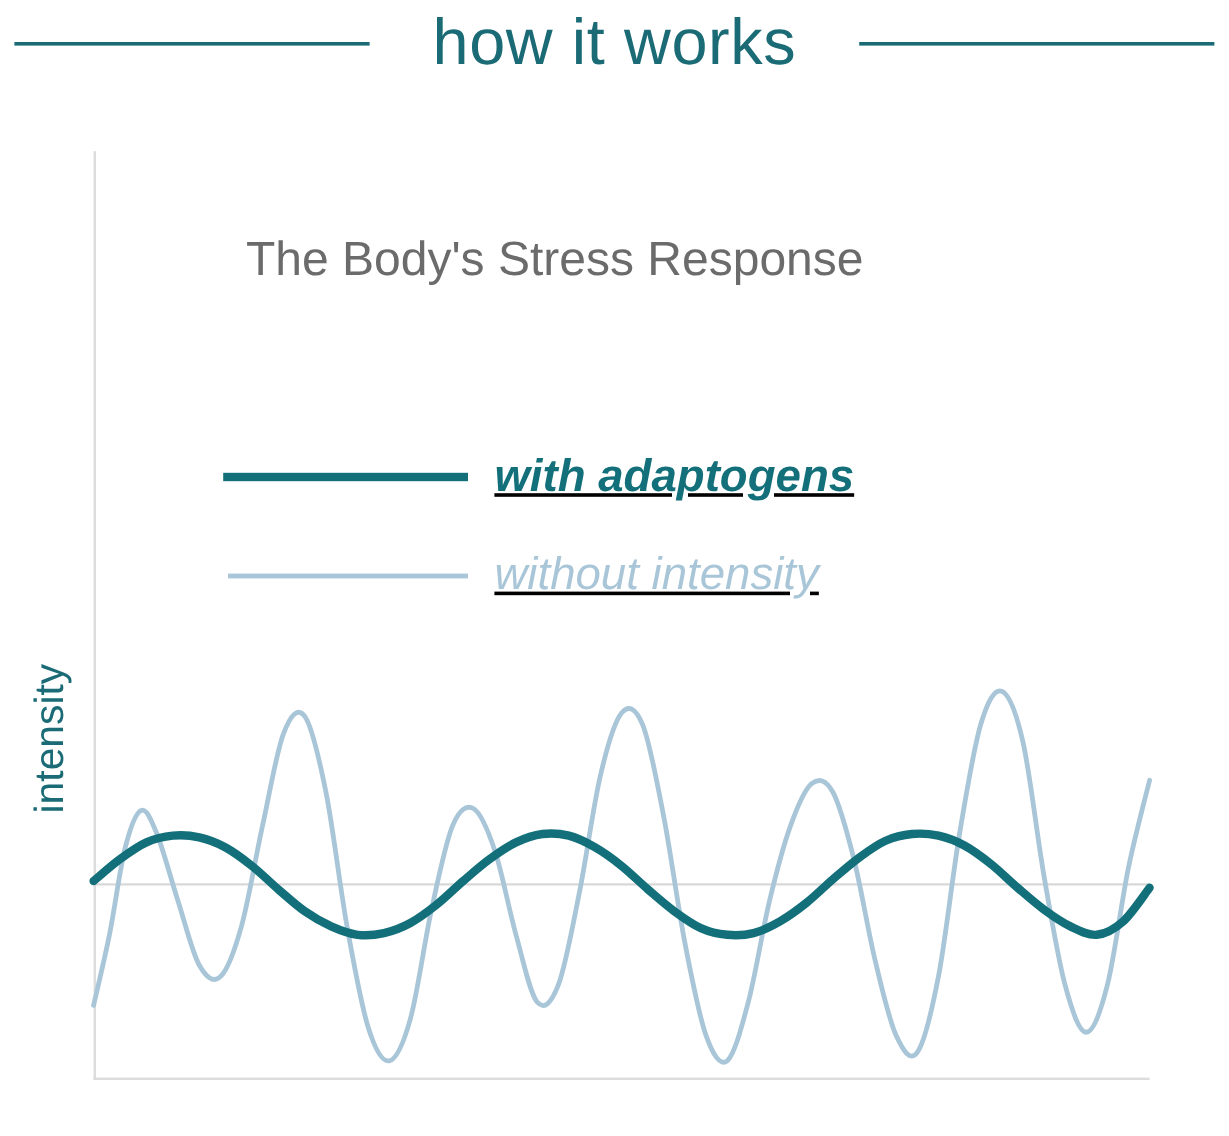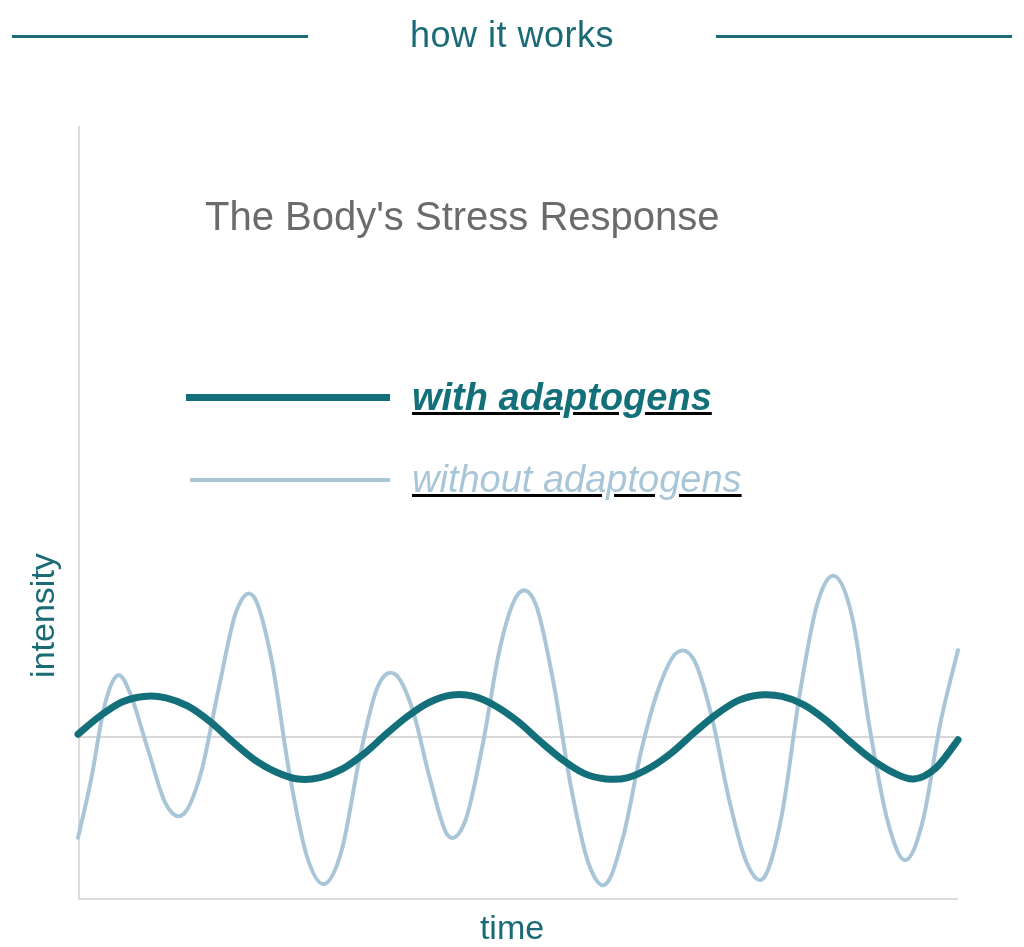--- a/index.html
+++ b/index.html
@@ -30,21 +30,21 @@
     background: #1a6b75;
   }
   #header .rule.left  { left: 12px;  width: 296px; }
   #header .rule.right { left: 716px; width: 296px; }
   #header .header-title {
     position: absolute;
     left: 0;
     top: 0;
     width: 1024px;
     text-align: center;
-    font-size: 36px;
+    font-size: 54px;
     font-weight: 300;
     letter-spacing: 0.5px;
     color: #1a6b75;
     line-height: 70px;
     white-space: nowrap;
   }
 
   
   #chart {
     position: absolute;
@@ -168,25 +168,24 @@
 
   <div id="chart-title">The Body's Stress Response</div>
 
   <div id="legend">
     <div class="legend-row with">
       <span class="legend-swatch with"></span>
       <span class="legend-label with">with adaptogens</span>
     </div>
     <div class="legend-row without">
       <span class="legend-swatch without"></span>
-      <span class="legend-label without">without adaptogens</span>
+      <span class="legend-label without">without intensity</span>
     </div>
   </div>
 
   <svg id="waves" viewBox="0 0 1024 871" preserveAspectRatio="none">
     <line id="baseline" x1="78" y1="661" x2="958" y2="661" stroke="#d8d8d8" stroke-width="2"></line>
     <path id="path-without" fill="none" stroke="#a9c6d8" stroke-width="4" stroke-linecap="round" stroke-linejoin="round" d="M 78.00 761.80 C 80.20 752.00, 86.80 724.93, 91.20 703.00 C 95.60 681.07, 100.00 647.47, 104.40 630.20 C 108.80 612.93, 113.20 601.27, 117.60 599.40 C 122.00 597.53, 125.67 606.40, 130.80 619.00 C 135.93 631.60, 142.53 656.80, 148.40 675.00 C 154.27 693.20, 160.13 717.70, 166.00 728.20 C 171.87 738.70, 177.73 743.37, 183.60 738.00 C 189.47 732.63, 195.33 717.00, 201.20 696.00 C 207.07 675.00, 212.93 638.83, 218.80 612.00 C 224.67 585.17, 230.53 550.17, 236.40 535.00 C 242.27 519.83, 248.13 512.83, 254.00 521.00 C 259.87 529.17, 265.73 554.83, 271.60 584.00 C 277.47 613.17, 283.33 663.33, 289.20 696.00 C 295.07 728.67, 300.93 761.33, 306.80 780.00 C 312.67 798.67, 318.53 809.17, 324.40 808.00 C 330.27 806.83, 336.13 794.00, 342.00 773.00 C 347.87 752.00, 353.73 708.83, 359.60 682.00 C 365.47 655.17, 371.33 626.00, 377.20 612.00 C 383.07 598.00, 388.93 594.50, 394.80 598.00 C 400.67 601.50, 406.53 615.50, 412.40 633.00 C 418.27 650.50, 424.13 682.00, 430.00 703.00 C 435.87 724.00, 441.73 752.00, 447.60 759.00 C 453.47 766.00, 459.33 760.17, 465.20 745.00 C 471.07 729.83, 476.93 697.17, 482.80 668.00 C 488.67 638.83, 494.53 594.97, 500.40 570.00 C 506.27 545.03, 512.13 525.20, 518.00 518.20 C 523.87 511.20, 529.73 513.53, 535.60 528.00 C 541.47 542.47, 547.33 574.67, 553.20 605.00 C 559.07 635.33, 564.93 679.67, 570.80 710.00 C 576.67 740.33, 582.53 770.67, 588.40 787.00 C 594.27 803.33, 600.13 812.67, 606.00 808.00 C 611.87 803.33, 617.73 781.17, 623.60 759.00 C 629.47 736.83, 635.33 699.50, 641.20 675.00 C 647.07 650.50, 652.93 628.33, 658.80 612.00 C 664.67 595.67, 670.53 581.67, 676.40 577.00 C 682.27 572.33, 688.13 573.50, 694.00 584.00 C 699.87 594.50, 705.73 616.67, 711.60 640.00 C 717.47 663.33, 723.33 699.50, 729.20 724.00 C 735.07 748.50, 740.93 774.17, 746.80 787.00 C 752.67 799.83, 758.53 809.17, 764.40 801.00 C 770.27 792.83, 776.13 768.33, 782.00 738.00 C 787.87 707.67, 793.73 654.00, 799.60 619.00 C 805.47 584.00, 811.33 547.83, 817.20 528.00 C 823.07 508.17, 828.93 497.67, 834.80 500.00 C 840.67 502.33, 846.53 516.33, 852.40 542.00 C 858.27 567.67, 864.13 620.17, 870.00 654.00 C 875.87 687.83, 881.73 723.30, 887.60 745.00 C 893.47 766.70, 899.33 784.20, 905.20 784.20 C 911.07 784.20, 916.93 767.87, 922.80 745.00 C 928.67 722.13, 934.53 675.47, 940.40 647.00 C 946.27 618.53, 955.07 586.33, 958.00 574.20"></path>
     <path id="path-with" fill="none" stroke="#13707a" stroke-width="7" stroke-linecap="round" stroke-linejoin="round" d="M 78.00 658.20 C 81.67 655.17, 92.67 645.37, 100.00 640.00 C 107.33 634.63, 114.67 629.27, 122.00 626.00 C 129.33 622.73, 136.67 621.10, 144.00 620.40 C 151.33 619.70, 158.67 620.17, 166.00 621.80 C 173.33 623.43, 180.67 626.23, 188.00 630.20 C 195.33 634.17, 202.67 639.77, 210.00 645.60 C 217.33 651.43, 224.67 658.90, 232.00 665.20 C 239.33 671.50, 246.67 678.27, 254.00 683.40 C 261.33 688.53, 268.67 692.73, 276.00 696.00 C 283.33 699.27, 290.67 702.07, 298.00 703.00 C 305.33 703.93, 312.67 703.23, 320.00 701.60 C 327.33 699.97, 334.67 697.17, 342.00 693.20 C 349.33 689.23, 356.67 683.63, 364.00 677.80 C 371.33 671.97, 378.67 664.50, 386.00 658.20 C 393.33 651.90, 400.67 645.37, 408.00 640.00 C 415.33 634.63, 422.67 629.50, 430.00 626.00 C 437.33 622.50, 444.67 619.93, 452.00 619.00 C 459.33 618.07, 466.67 618.53, 474.00 620.40 C 481.33 622.27, 488.67 626.00, 496.00 630.20 C 503.33 634.40, 510.67 639.77, 518.00 645.60 C 525.33 651.43, 532.67 658.90, 540.00 665.20 C 547.33 671.50, 554.67 678.03, 562.00 683.40 C 569.33 688.77, 576.67 694.13, 584.00 697.40 C 591.33 700.67, 598.67 702.30, 606.00 703.00 C 613.33 703.70, 620.67 703.47, 628.00 701.60 C 635.33 699.73, 642.67 696.00, 650.00 691.80 C 657.33 687.60, 664.67 682.23, 672.00 676.40 C 679.33 670.57, 686.67 663.10, 694.00 656.80 C 701.33 650.50, 708.67 643.97, 716.00 638.60 C 723.33 633.23, 730.67 627.87, 738.00 624.60 C 745.33 621.33, 752.67 619.70, 760.00 619.00 C 767.33 618.30, 774.67 618.77, 782.00 620.40 C 789.33 622.03, 796.67 624.83, 804.00 628.80 C 811.33 632.77, 818.67 638.37, 826.00 644.20 C 833.33 650.03, 840.67 657.50, 848.00 663.80 C 855.33 670.10, 862.67 676.63, 870.00 682.00 C 877.33 687.37, 884.67 692.50, 892.00 696.00 C 899.33 699.50, 906.67 703.70, 914.00 703.00 C 921.33 702.30, 928.67 698.33, 936.00 691.80 C 943.33 685.27, 954.33 668.47, 958.00 663.80"></path>
   </svg>
 
   <div id="ylabel">intensity</div>
-  <div id="xlabel">time</div>
 </div>
 
 </body></html>

